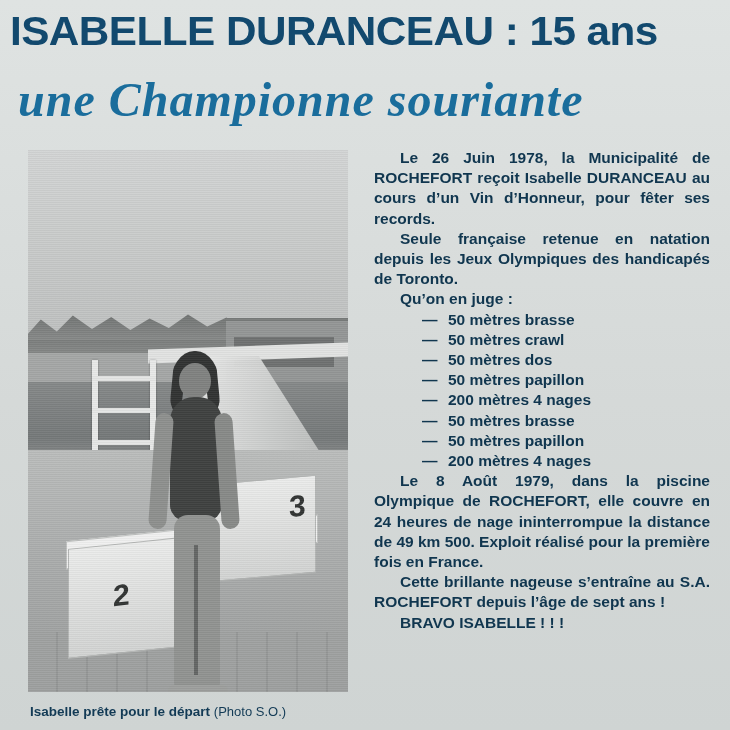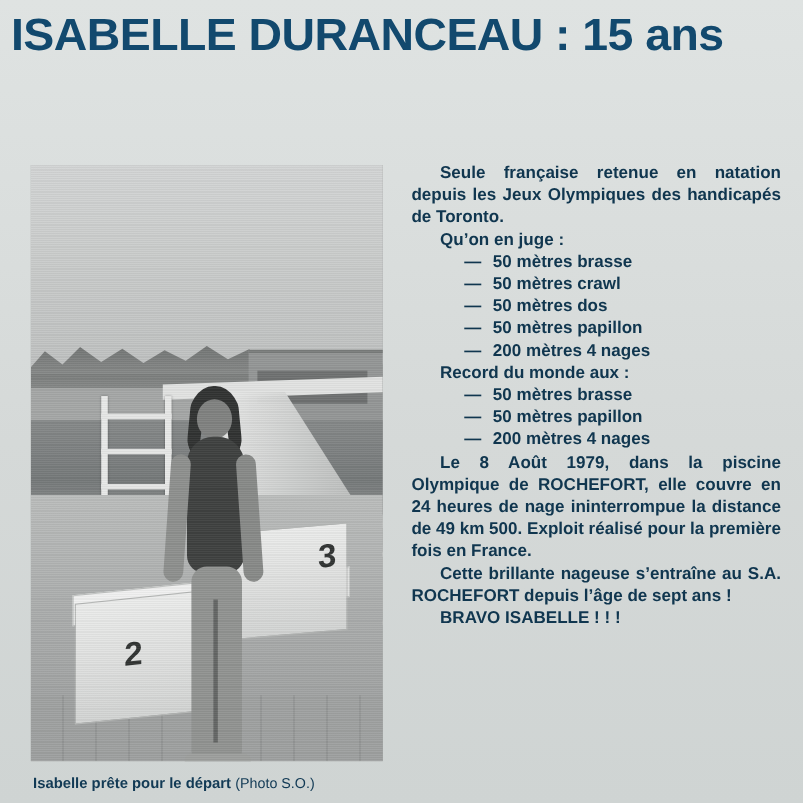--- a/index.html
+++ b/index.html
@@ -286,20 +286,23 @@
     font-weight: bold;
   }
 </style>
 </head>
 <body>
 
 <div class="page">
 
   <div class="headline">ISABELLE DURANCEAU : 15 ans</div>
 
+  <div class="subhead">
+    <span class="cap">une Championne souriante</span>
+  </div>
 
   <div class="photo-block">
     <div class="photo">
       <div class="sky"></div>
       <div class="treeline"></div>
       <div class="far-building"></div>
       <div class="pool-water"></div>
       <div class="pool-edge"></div>
 
       <div class="platform"></div>
@@ -344,32 +347,34 @@
       <div class="grain"></div>
     </div>
   </div>
 
   <div class="caption">
     <span>Isabelle prête pour le départ</span>
     <span class="photocredit">(Photo S.O.)</span>
   </div>
 
   <div class="article">
+    <p class="indent">
+      <span class="dateword">Le 26 Juin 1978,</span><span> la Municipalité de ROCHEFORT reçoit Isabelle DURANCEAU au cours d’un Vin d’Honneur, pour fêter ses records.</span>
+    </p>
     <p class="indent">Seule française retenue en natation depuis les Jeux Olympiques des handicapés de Toronto.</p>
     <p class="indent">Qu’on en juge :</p>
 
     <ul class="list">
       <li><span class="dash">—</span><span>50 mètres brasse</span></li>
       <li><span class="dash">—</span><span>50 mètres crawl</span></li>
       <li><span class="dash">—</span><span>50 mètres dos</span></li>
       <li><span class="dash">—</span><span>50 mètres papillon</span></li>
       <li><span class="dash">—</span><span>200 mètres 4 nages</span></li>
     </ul>
 
-    <p class="sub-head-line">Record du monde aux :</p>
     <ul class="list">
       <li><span class="dash">—</span><span>50 mètres brasse</span></li>
       <li><span class="dash">—</span><span>50 mètres papillon</span></li>
       <li><span class="dash">—</span><span>200 mètres 4 nages</span></li>
     </ul>
 
     <p class="indent">
       <span class="dateword">Le 8 Août 1979,</span><span> dans la piscine Olympique de ROCHEFORT, elle couvre en 24 heures de nage ininterrompue la distance de 49 km 500. Exploit réalisé pour la première fois en France.</span>
     </p>
     <p class="indent">Cette brillante nageuse s’entraîne au S.A. ROCHEFORT depuis l’âge de sept ans !</p>

